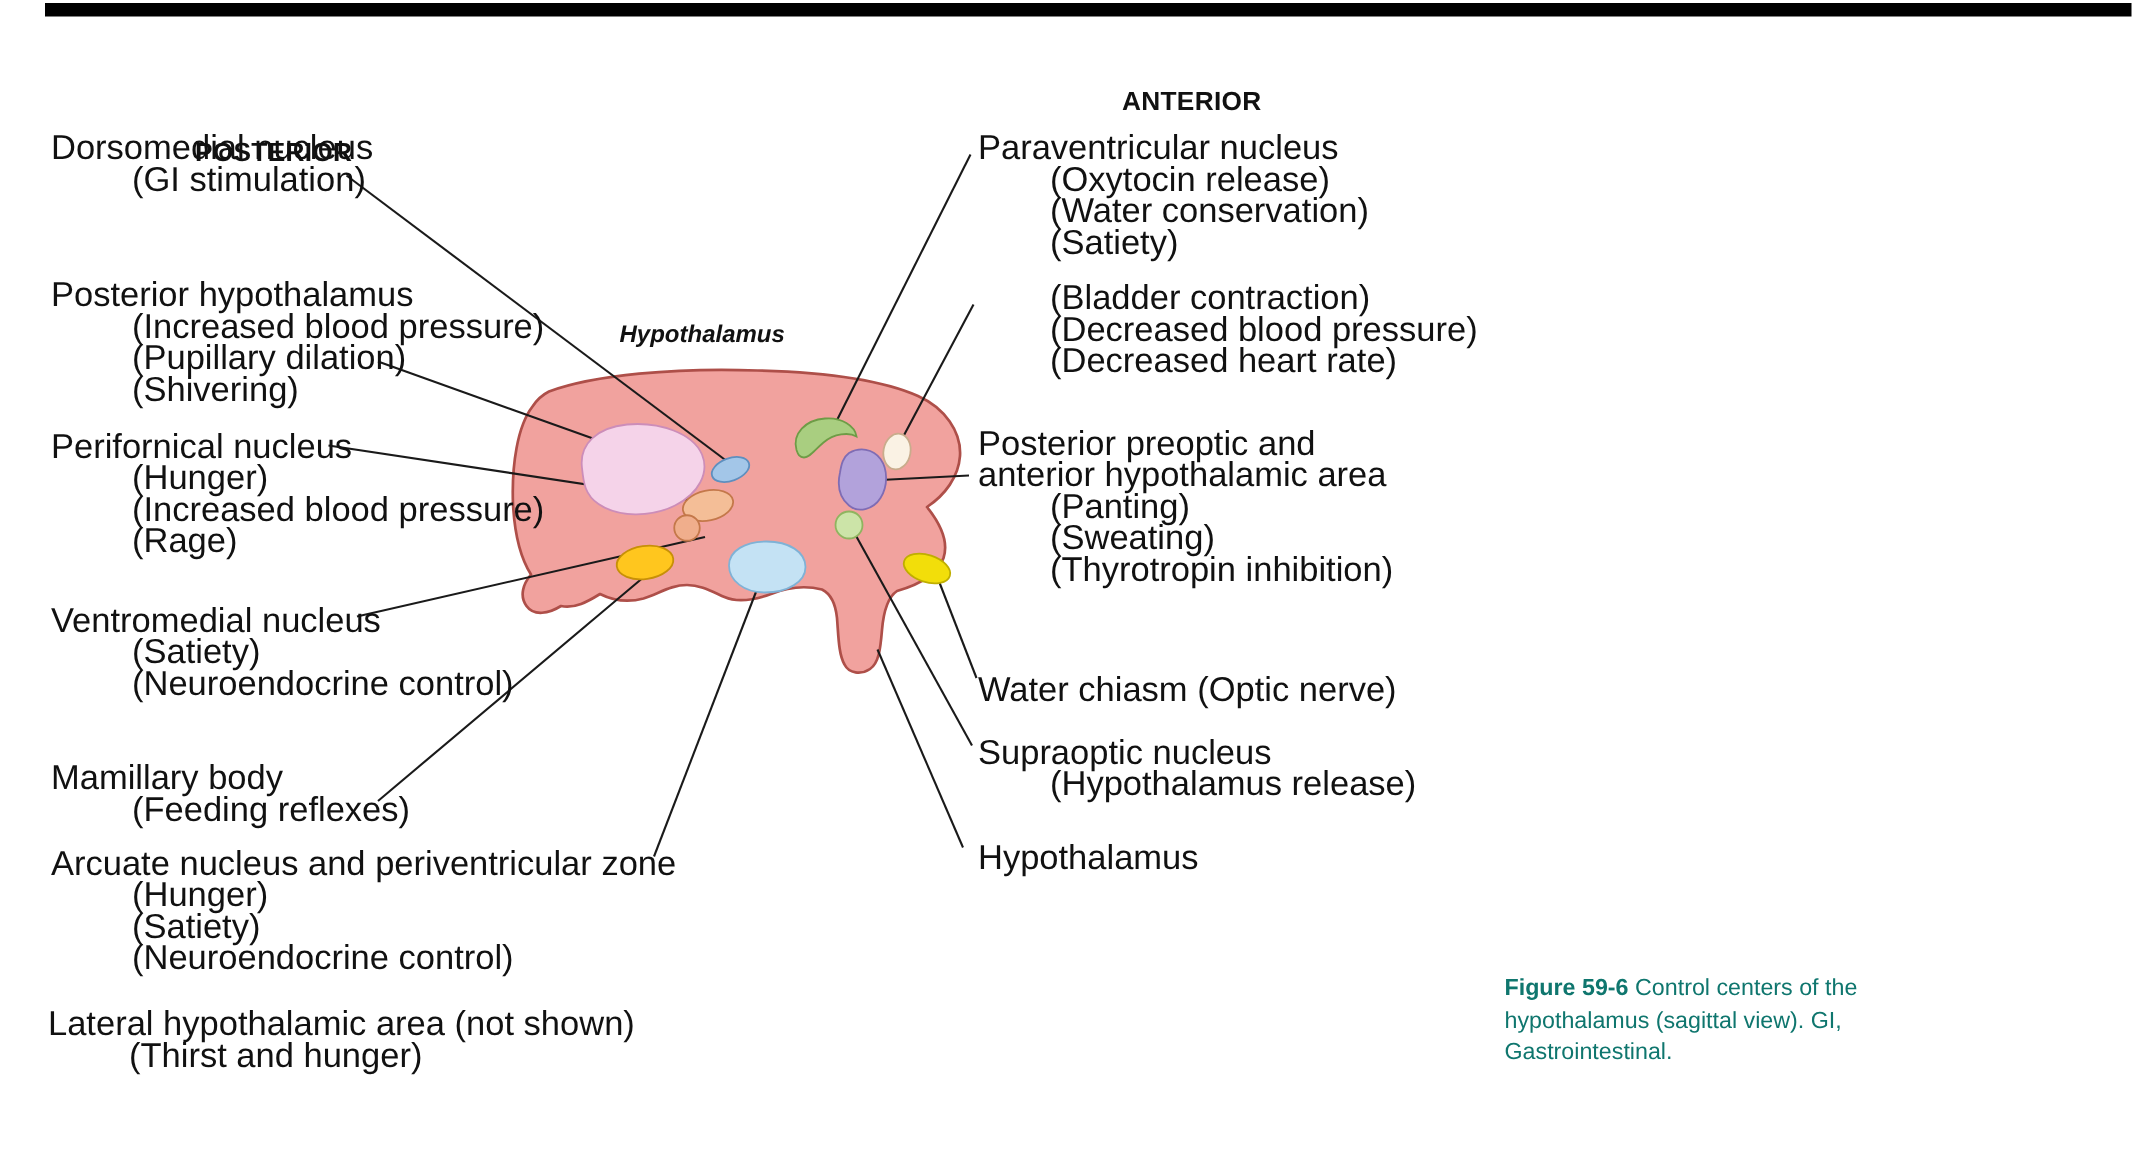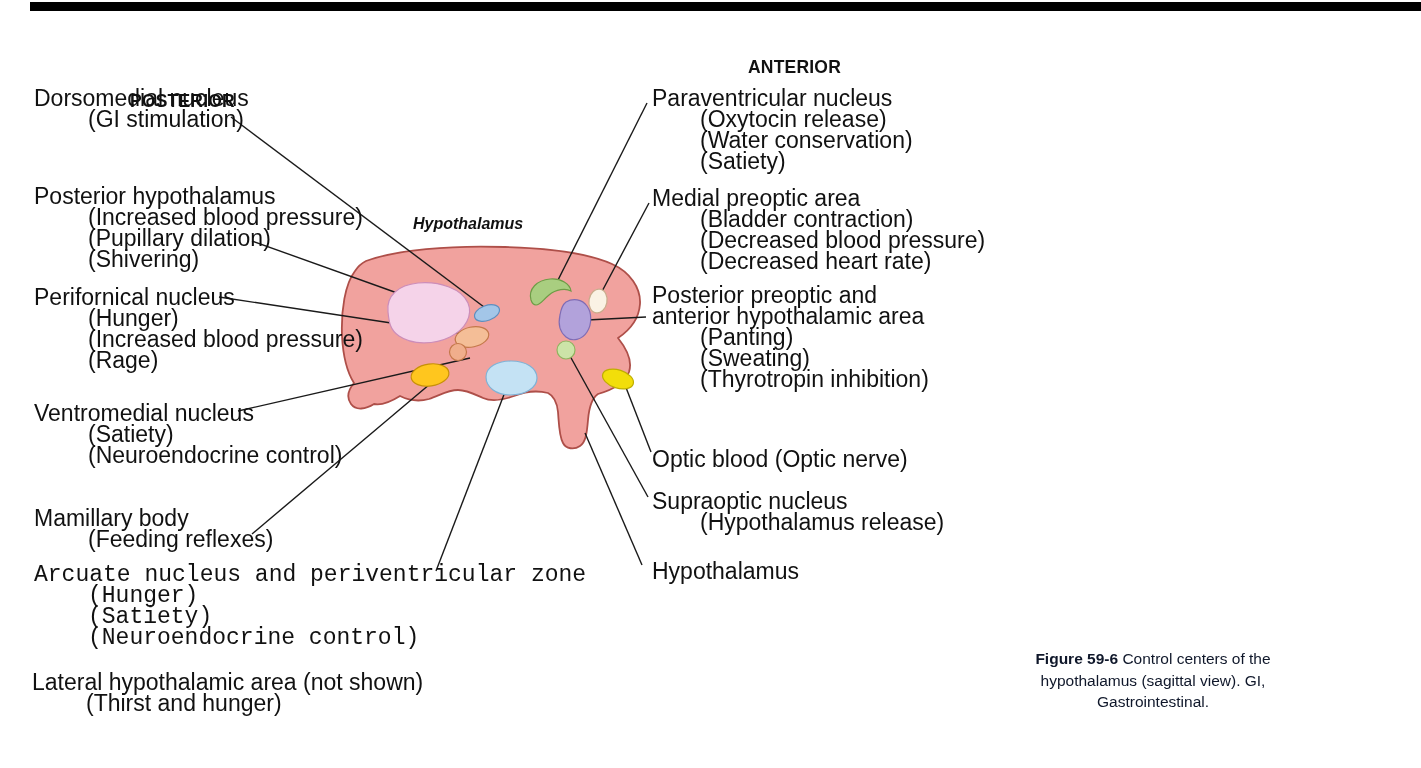--- a/index.html
+++ b/index.html
@@ -8,21 +8,21 @@
     background:#ffffff; color:#111;
     font-family:"Liberation Sans", sans-serif;
   }
   .top-bar { position:absolute; left:30px; right:0; top:2px; height:9px; background:#000; }
   .hdr { position:absolute; font-weight:bold; font-size:17.5px; letter-spacing:0.2px; white-space:nowrap; }
   .label-block { position:absolute; font-size:23px; line-height:21px; white-space:nowrap; }
   .lb-title { }
   .ind-l { padding-left:54px; }
   .ind-r { padding-left:48px; }
   .diagram-title { position:absolute; left:413px; top:215px; font-size:16px; font-weight:bold; font-style:italic; white-space:nowrap; }
-  .caption { position:absolute; left:1003px; top:648px; width:300px; font-size:15.5px; line-height:21.5px; color:#0f172a; text-align:center; }
+  .caption { position:absolute; left:1003px; top:648px; width:300px; font-size:15.5px; line-height:21.5px; color:#0f766e; text-align:left; }
   .caption-bold { font-weight:bold; }
   svg.fig { position:absolute; left:0; top:0; }
 </style>
 </head>
 <body>
 
 <div class="top-bar"></div>
 
 <div class="hdr" style="left:130px; top:57px;margin-top:34px;">POSTERIOR</div>
 <div class="hdr" style="left:748px; top:57px;">ANTERIOR</div>
@@ -123,56 +123,55 @@
   <div class="lb-title">Ventromedial nucleus</div>
   <div class="ind-l">(Satiety)</div>
   <div class="ind-l">(Neuroendocrine control)</div>
 </div>
 
 <div class="label-block" style="left:34px; top:508px;">
   <div class="lb-title">Mamillary body</div>
   <div class="ind-l">(Feeding reflexes)</div>
 </div>
 
-<div class="label-block" style="left:34px; top:565px;font-family:Liberation Mono, monospace;">
+<div class="label-block" style="left:34px; top:565px;">
   <div class="lb-title">Arcuate nucleus and periventricular zone</div>
   <div class="ind-l">(Hunger)</div>
   <div class="ind-l">(Satiety)</div>
   <div class="ind-l">(Neuroendocrine control)</div>
 </div>
 
 <div class="label-block" style="left:32px; top:672px;">
   <div class="lb-title">Lateral hypothalamic area (not shown)</div>
   <div class="ind-l">(Thirst and hunger)</div>
 </div>
 
 <div class="label-block" style="left:652px; top:88px;">
   <div class="lb-title">Paraventricular nucleus</div>
   <div class="ind-r">(Oxytocin release)</div>
   <div class="ind-r">(Water conservation)</div>
   <div class="ind-r">(Satiety)</div>
 </div>
 
 <div class="label-block" style="left:652px; top:188px;">
-  <div class="lb-title">Medial preoptic area</div>
   <div class="ind-r">(Bladder contraction)</div>
   <div class="ind-r">(Decreased blood pressure)</div>
   <div class="ind-r">(Decreased heart rate)</div>
 </div>
 
 <div class="label-block" style="left:652px; top:285px;">
   <div class="lb-title">Posterior preoptic and</div>
   <div class="lb-title">anterior hypothalamic area</div>
   <div class="ind-r">(Panting)</div>
   <div class="ind-r">(Sweating)</div>
   <div class="ind-r">(Thyrotropin inhibition)</div>
 </div>
 
 <div class="label-block" style="left:652px; top:449px;">
-  <div class="lb-title">Optic blood (Optic nerve)</div>
+  <div class="lb-title">Water chiasm (Optic nerve)</div>
 </div>
 
 <div class="label-block" style="left:652px; top:491px;">
   <div class="lb-title">Supraoptic nucleus</div>
   <div class="ind-r">(Hypothalamus release)</div>
 </div>
 
 <div class="label-block" style="left:652px; top:561px;">
   <div class="lb-title">Hypothalamus</div>
 </div>

